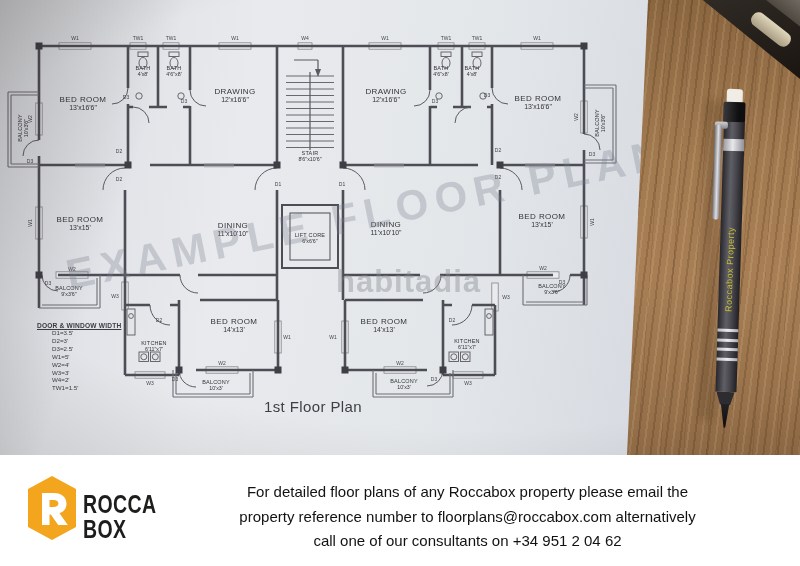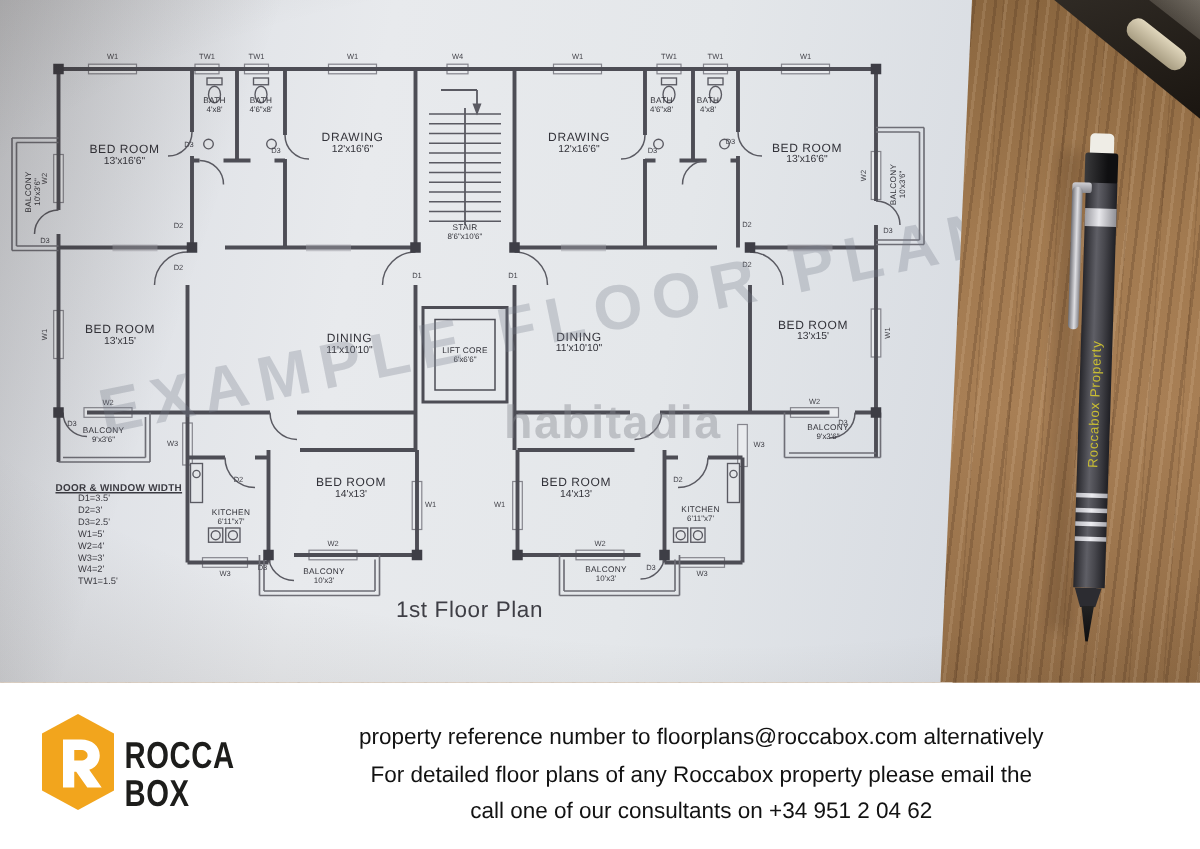--- a/index.html
+++ b/index.html
@@ -423,19 +423,19 @@
   <div id="footer">
     <svg id="logo-hex" width="50" height="66" viewBox="0 0 50 66">
       <polygon points="25,1 49,14 49,52 25,65 1,52 1,14" fill="#F2A51D"></polygon>
       <path fill="#ffffff" fill-rule="evenodd" d="M15 18 h12 c7.5 0 12.5 4.3 12.5 10.7 c0 4.6 -2.6 8 -7 9.5 l8.3 11.8 h-9.6 l-7.4 -10.5 h-1.3 v10.5 h-7.5 z M22.5 25 v7 h4.2 c2.9 0 4.7 -1.3 4.7 -3.5 c0 -2.2 -1.8 -3.5 -4.7 -3.5 z"></path>
     </svg>
     <div id="logo-word">
       <div>ROCCA</div>
       <div>BOX</div>
     </div>
     <div id="footer-msg">
+      <div>For detailed floor plans of any Roccabox property please email the</div>
       <div>property reference number to floorplans@roccabox.com alternatively</div>
-      <div>For detailed floor plans of any Roccabox property please email the</div>
       <div>call one of our consultants on +34 951 2 04 62</div>
     </div>
   </div>
 
 </div>
 
 </body></html>

